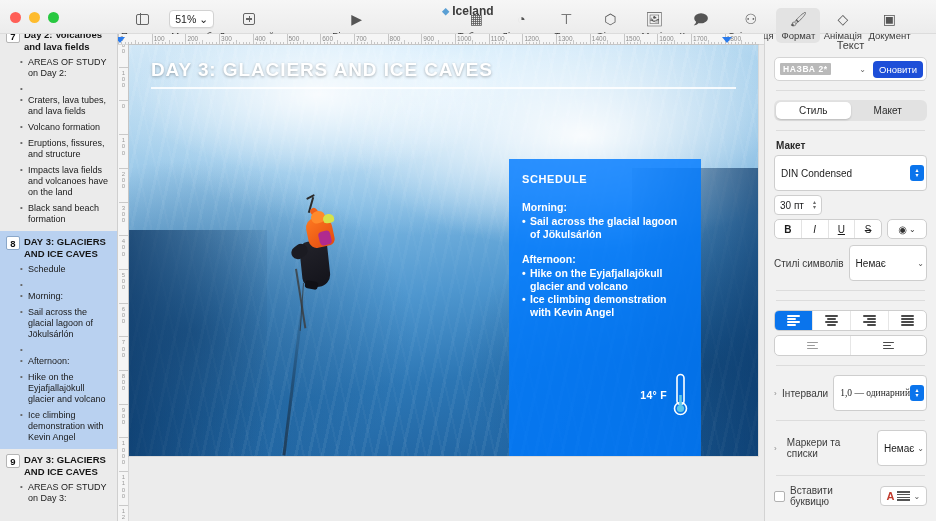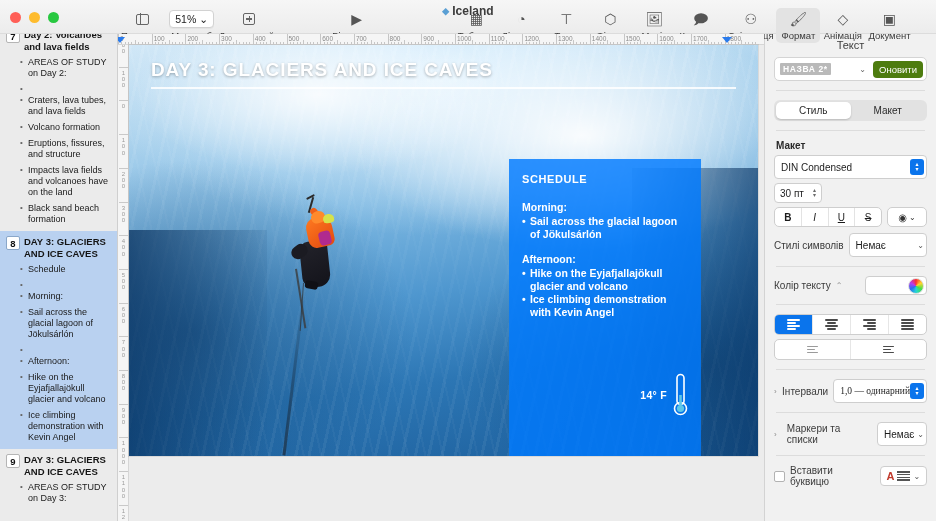--- a/index.html
+++ b/index.html
@@ -224,36 +224,36 @@
   .style-row {
     display:flex; align-items:center; background:#fff; border:1px solid #d4d4d4;
     border-radius:5px; height:24px; padding:0 3px 0 5px; gap:4px;
   }
   .style-name {
     background:#b9b9b9; color:#fff; font-size:8.5px; font-weight:bold;
     letter-spacing:.6px; padding:1px 3px; border-radius:1px; white-space:nowrap;
   }
   .chev { color:#666; font-size:8px; margin-left:auto; padding-right:3px;}
   .btn-blue {
-    background:#4d7c0f; color:#fff; font-size:9.5px; border-radius:4px;
+    background:#1d4ed8; color:#fff; font-size:9.5px; border-radius:4px;
     padding:3px 6px; white-space:nowrap;
   }
 
   .segctl {
     display:flex; background:#e2e2e2; border-radius:6px; padding:2px; gap:0;
   }
   .seg { flex:1; text-align:center; font-size:10px; color:#2b2b2b; padding:3px 0; border-radius:5px;}
   .seg.on { background:#fff; box-shadow:0 1px 2px rgba(0,0,0,.18); }
 
   .lbl { font-size:10px; color:#3b3b3b; }
   .lbl-sec { font-size:10px; font-weight:bold; color:#2b2b2b; margin:0 0 4px 2px; }
 
   .popup {
     display:flex; align-items:center; background:#fff; border:1px solid #cecece;
-    border-radius:4px; height:24px; padding:0 2px 0 6px; font-size:10px; color:#1c1c1c;
+    border-radius:4px; height:36px; padding:0 2px 0 6px; font-size:10px; color:#1c1c1c;
     position:relative;
   }
   .popup .txt { flex:1; white-space:nowrap; overflow:hidden; }
   .stepbtn {
     width:14px;height:16px;background:#0a74ec;border-radius:3px;color:#fff;
     font-size:6px; display:flex;flex-direction:column;align-items:center;justify-content:center;
     line-height:5px; flex:0 0 14px;
   }
   .chev2 { color:#555; font-size:8px; padding-left:3px; }
   .stepgray{
@@ -822,29 +822,20 @@
         <div class="row mt6">
           <span class="lbl">Стилі символів</span>
           <div class="popup" style="flex:1;">
             <span class="txt">Немає</span>
             <span class="chev2">⌄</span>
           </div>
         </div>
 
         <div class="sep"></div>
 
-        <div class="row" style="justify-content:space-between;">
-          <span class="lbl">Колір тексту</span>
-          <span class="tri">⌃</span>
-          <div style="flex:1;"></div>
-          <div class="colorwell">
-            <span class="cw-swatch"></span>
-            <span class="cw-wheel"></span>
-          </div>
-        </div>
 
         <div class="sep"></div>
 
         <div class="alignbar">
           <div class="abtn on">
               <span class="al l">
                 <i></i>
                 <i></i>
                 <i></i>
                 <i></i>

